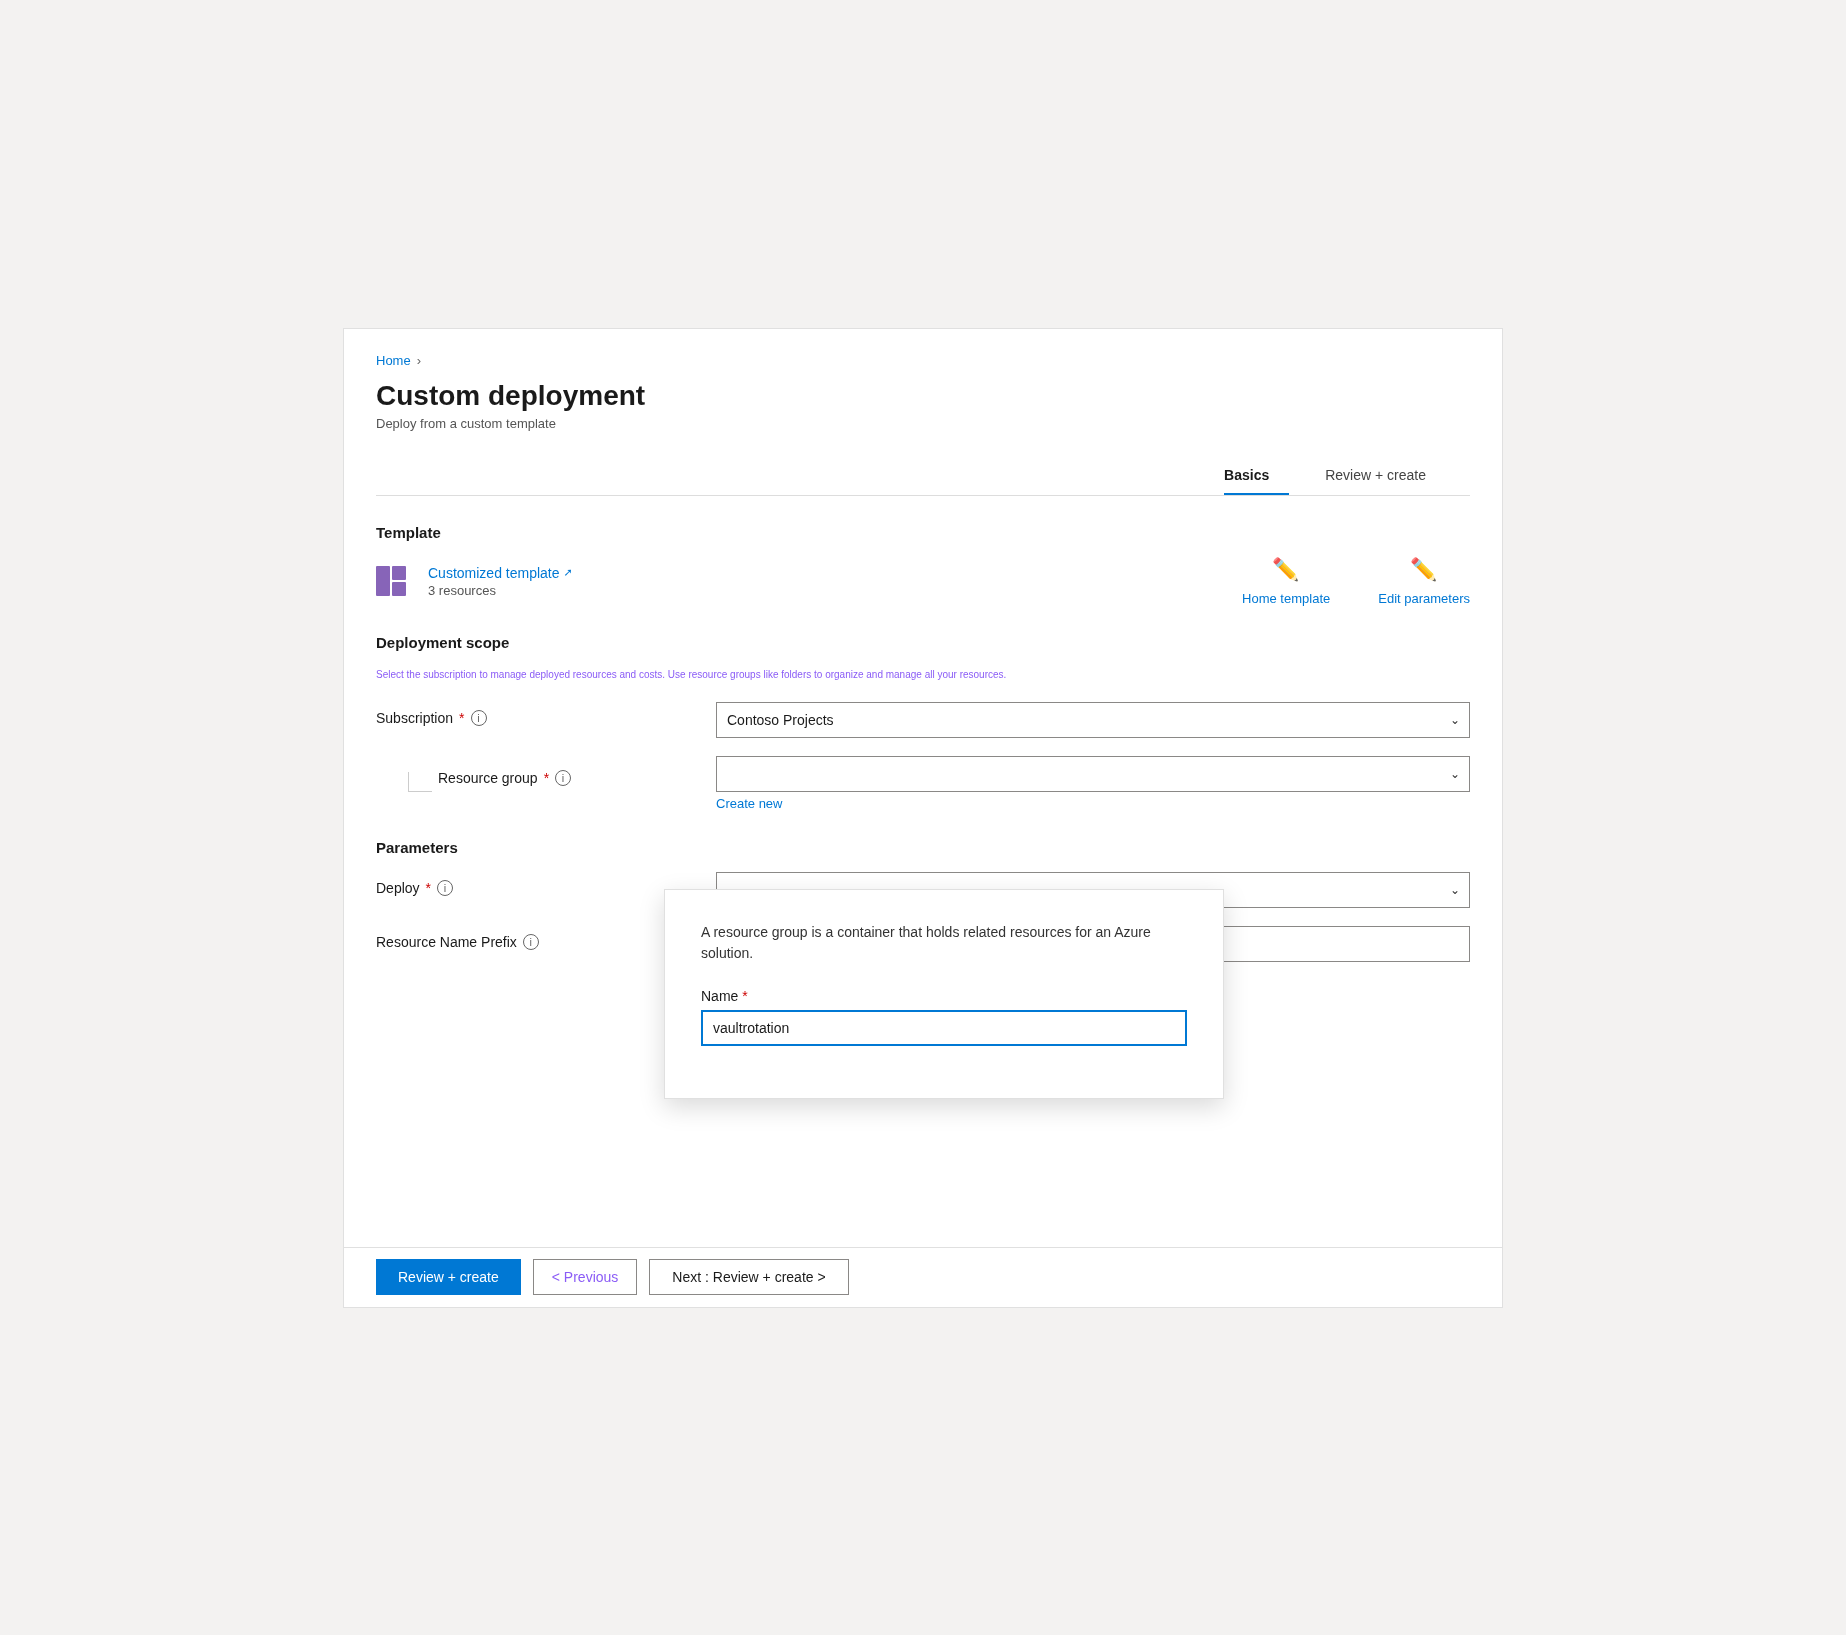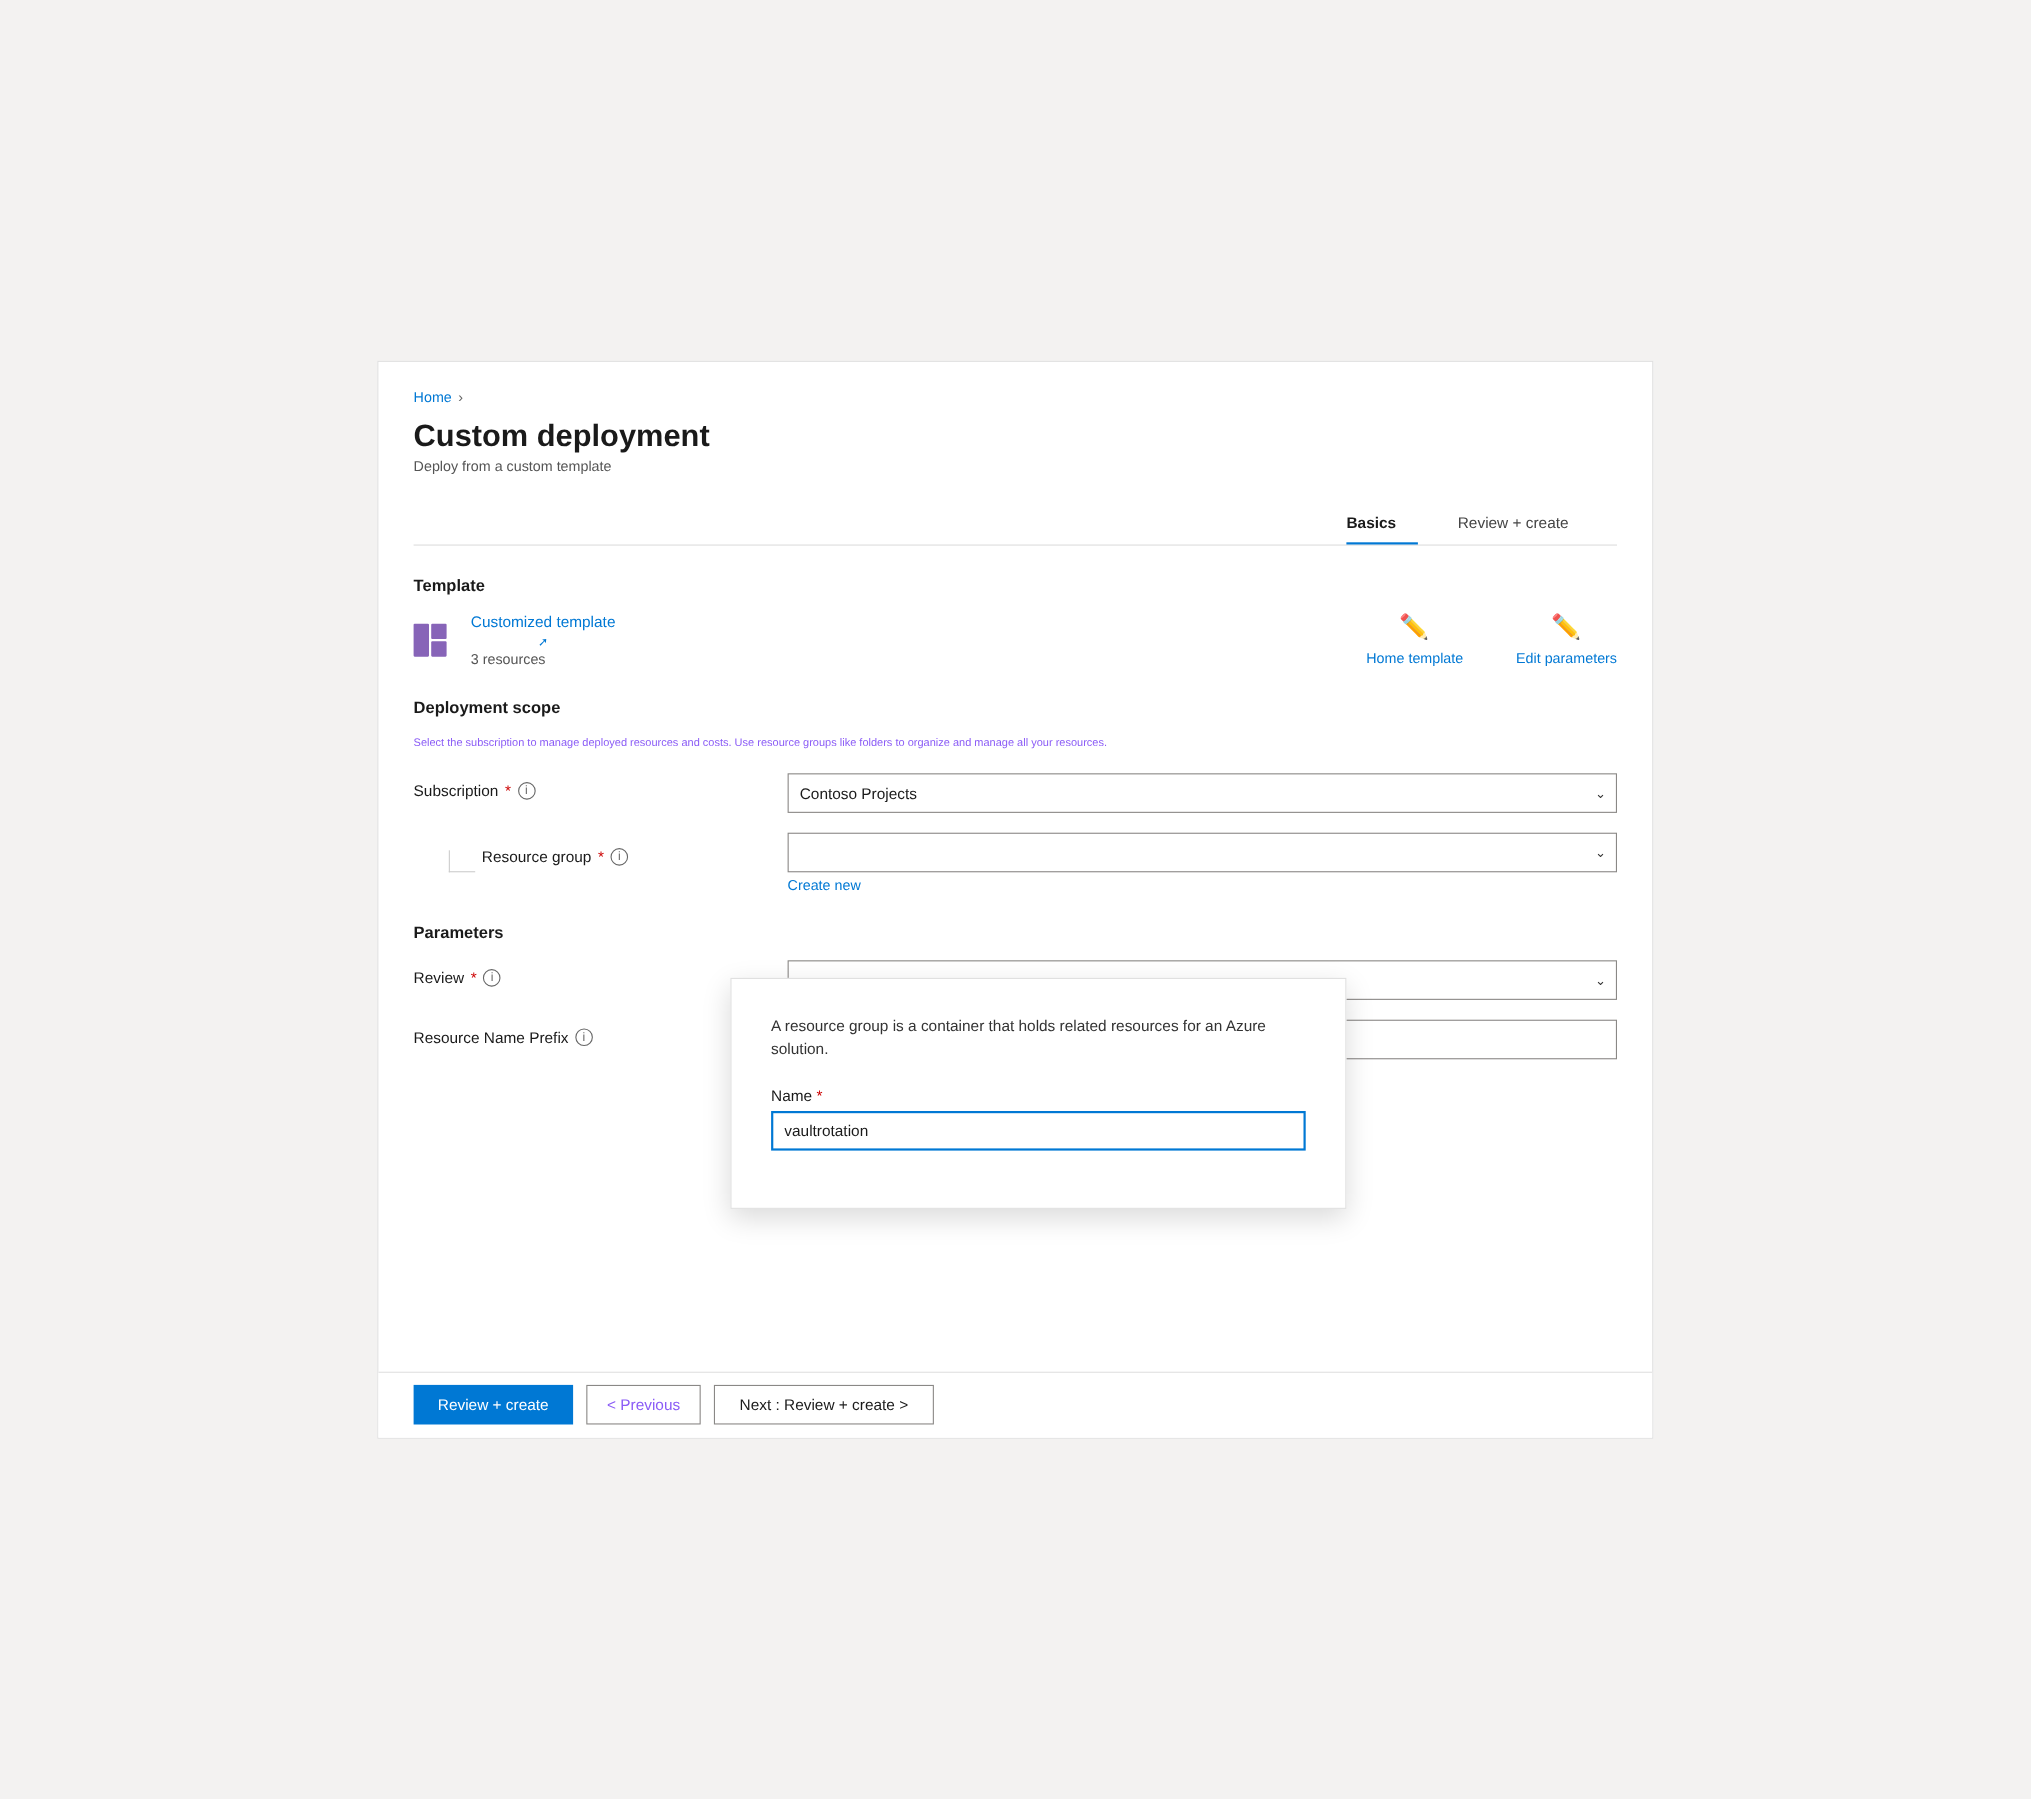--- a/index.html
+++ b/index.html
@@ -82,21 +82,20 @@
       display: flex;
       align-items: center;
       gap: 14px;
     }
     .template-text .name {
       color: #0078d4;
       font-size: 14px;
       display: flex;
       align-items: center;
       gap: 4px;
-      flex-direction: column;
     }
     .template-text .resources {
       font-size: 13px;
       color: #555;
       margin-top: 2px;
     }
     .ext-link-icon {
       font-size: 11px;
       color: #0078d4;
     }
@@ -427,21 +426,21 @@
         <a class="create-new-link" href="#">Create new</a>
       </div>
     </div>
   </div>
 
   <div class="params-section">
     <div class="section-label">Parameters</div>
 
     <div class="form-row">
       <div class="form-label-col">
-        <span class="form-label">Review</span>
+        <span class="form-label">Deploy</span>
         <span class="required-star">*</span>
         <span class="info-icon">i</span>
       </div>
       <div class="form-control-col">
         <div class="select-wrapper">
           <select class="form-select">
             <option value=""></option>
           </select>
           <span class="select-arrow">⌄</span>
         </div>

